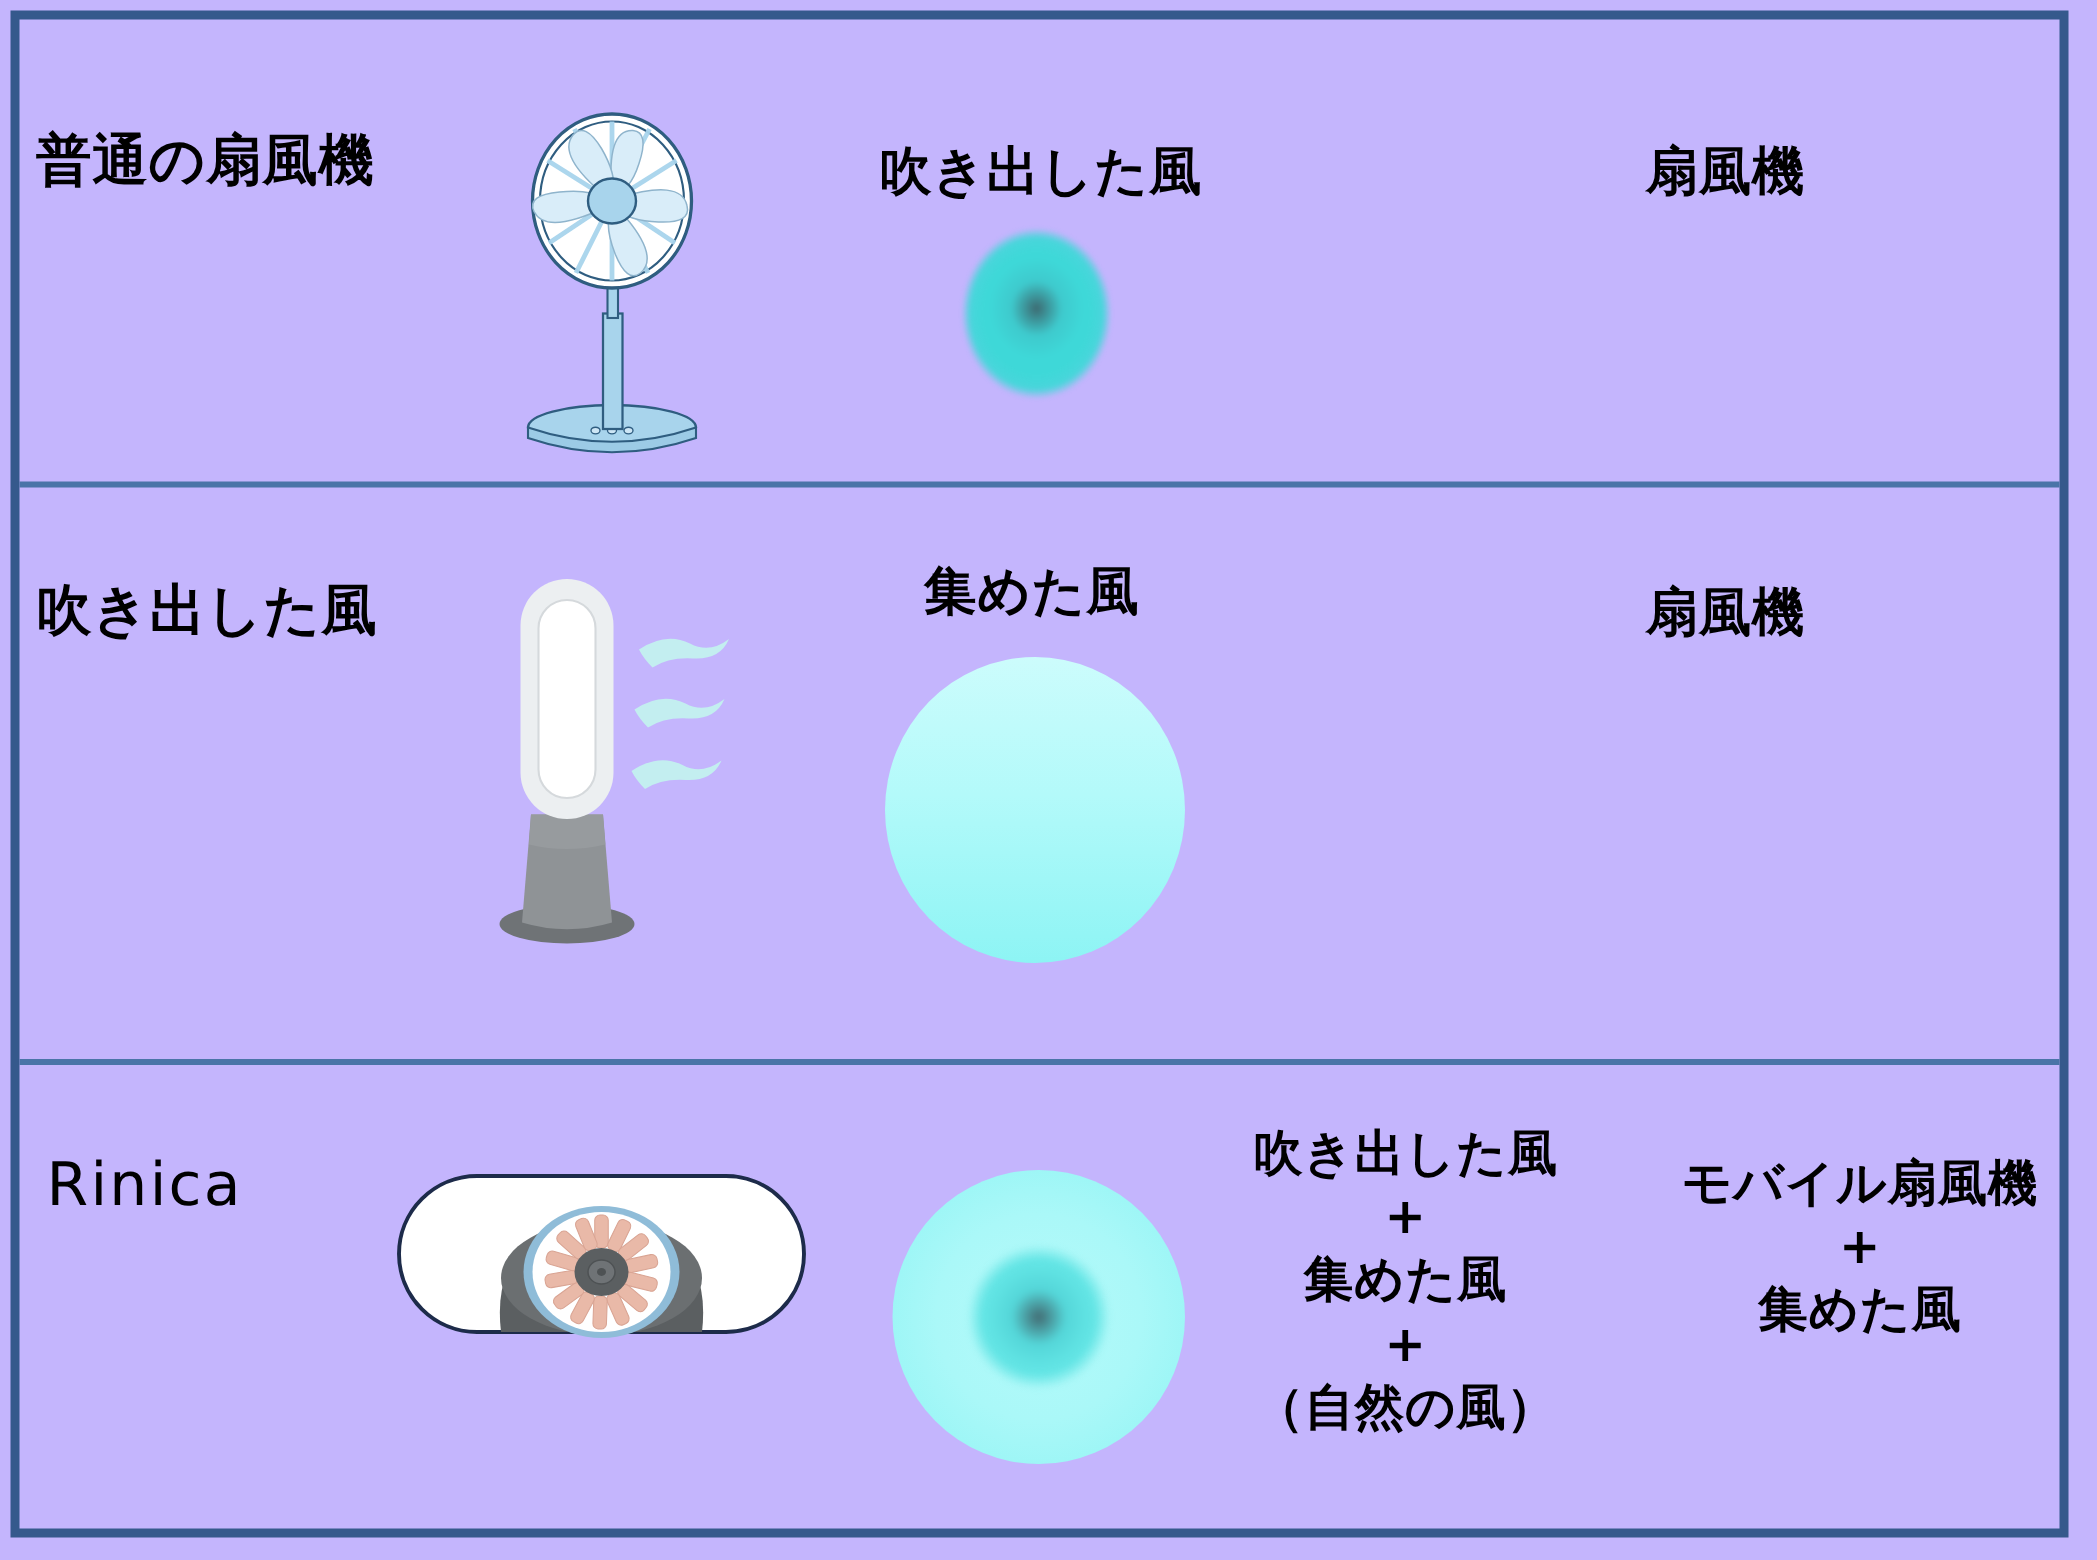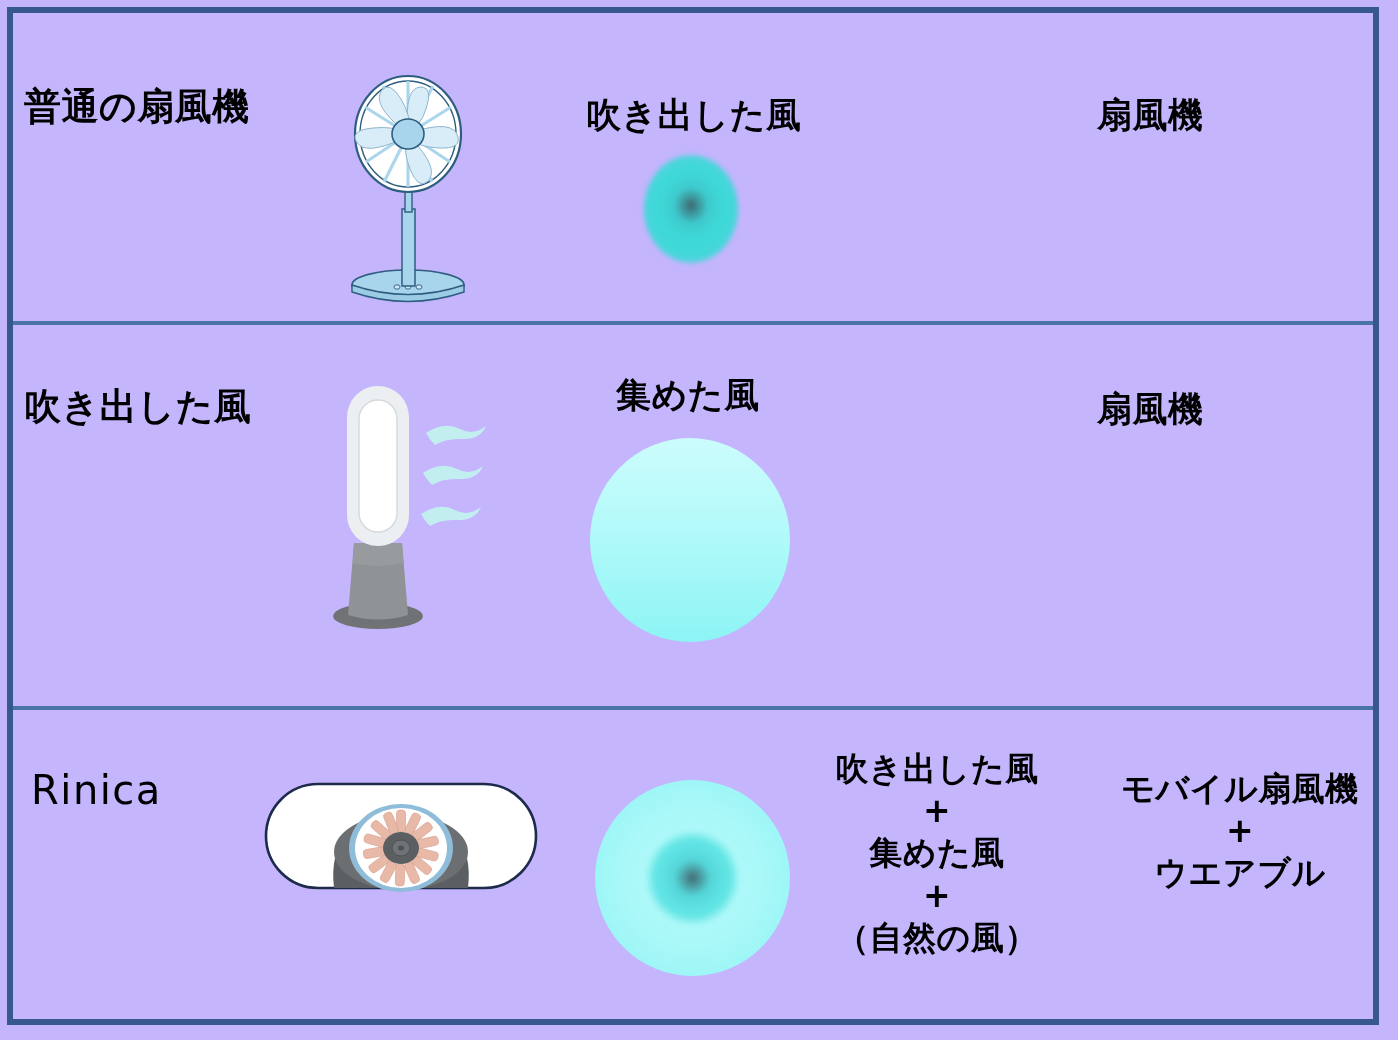--- a/index.html
+++ b/index.html
@@ -230,21 +230,21 @@
     <div class="label r3-name">Rinica</div>
 
     <div class="label jp-heavy r3-wind">吹き出した風
 +
 集めた風
 +
 （自然の風）</div>
 
     <div class="label jp-heavy r3-cat">モバイル扇風機
 +
-ウエアブル</div>
+集めた風</div>
   </div>
 
   <svg class="illus illus-rinica" viewBox="0 0 278 140">
 
     <rect x="4" y="18" width="270" height="104" rx="52" fill="#ffffff" stroke="#1d2b4a" stroke-width="2.6"></rect>
 
     <path d="M72 122 q-8 -70 67 -72 q75 2 67 72 z" fill="#5b5f61"></path>
     <ellipse cx="139" cy="86" rx="67" ry="38" fill="#6b6f71"></ellipse>
 
     <ellipse cx="139" cy="82" rx="52" ry="44" fill="#8fbcd8"></ellipse>

